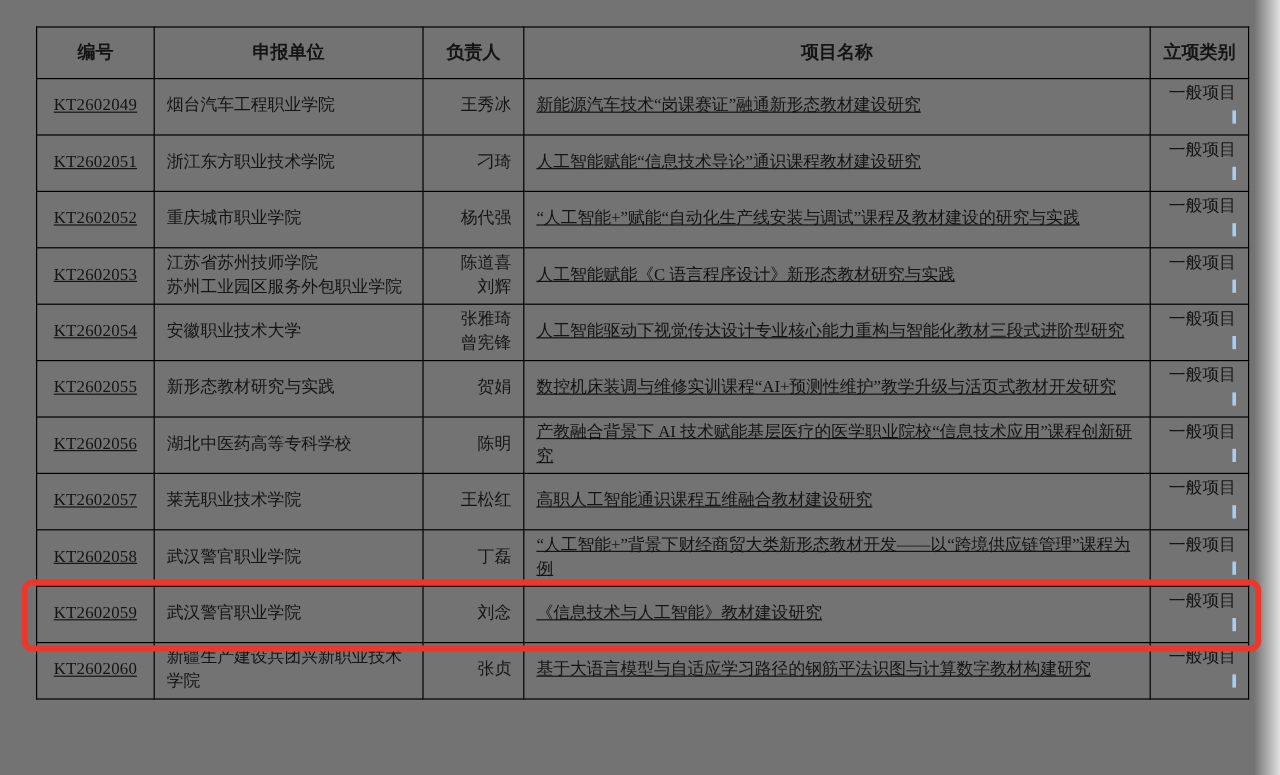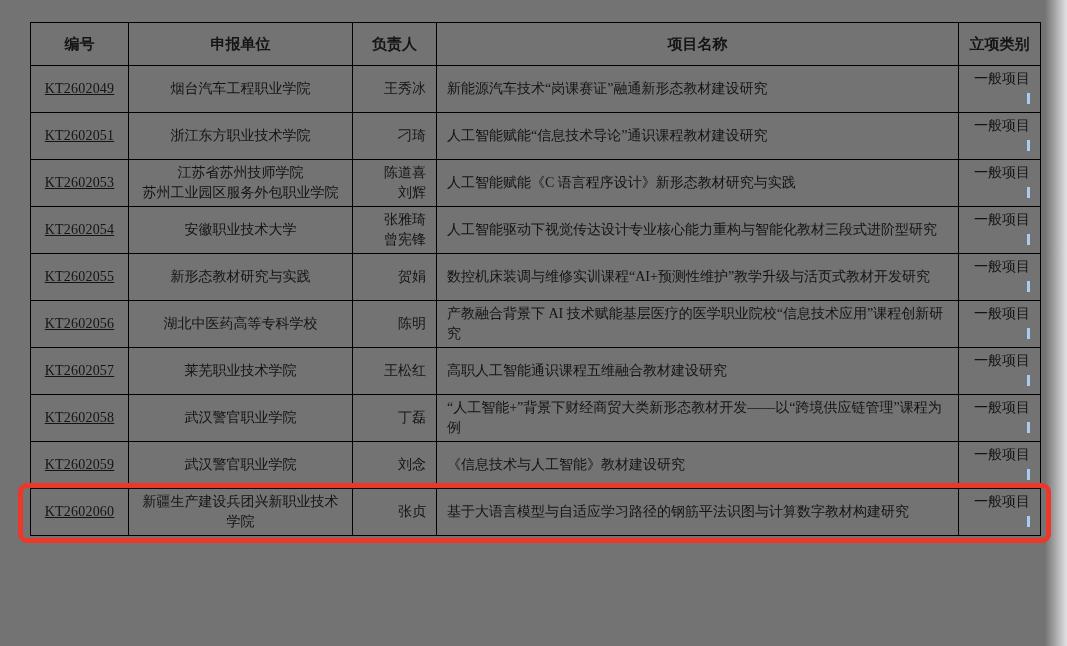--- a/index.html
+++ b/index.html
@@ -45,23 +45,23 @@
   table.grid th {
     height: 38px;
     font-family: "Liberation Sans", "DejaVu Sans", sans-serif;
     font-weight: bold;
     font-size: 15px;
     text-align: center;
     white-space: nowrap;
   }
   table.grid td { height: 42px; }
   td.col-code     { text-align: center; font-size: 14.5px; letter-spacing: 0.2px; text-decoration: underline; }
-  td.col-unit     { text-align: center;  padding-left: 14px; }
+  td.col-unit     { text-align: left;  padding-left: 14px; }
   td.col-leader   { text-align: right; }
-  td.col-project  { text-align: left;  padding-left: 12px; }
+  td.col-project  { text-align: left;  padding-left: 12px; text-decoration: underline; }
   td.col-category { text-align: right; white-space: nowrap; }
   .caret-mark {
     display: inline-block;
     width: 3px;
     height: 11px;
     margin-left: 3px;
     vertical-align: -1px;
     background: #a9cdf1;
   }
   .highlight-box {
@@ -102,20 +102,27 @@
           <td class="col-unit">烟台汽车工程职业学院</td>
           <td class="col-leader">王秀冰</td>
           <td class="col-project">新能源汽车技术“岗课赛证”融通新形态教材建设研究</td>
           <td class="col-category">一般项目<span class="caret-mark"></span></td>
         </tr>
         <tr>
           <td class="col-code">KT2602051</td>
           <td class="col-unit">浙江东方职业技术学院</td>
           <td class="col-leader">刁琦</td>
           <td class="col-project">人工智能赋能“信息技术导论”通识课程教材建设研究</td>
+          <td class="col-category">一般项目<span class="caret-mark"></span></td>
+        </tr>
+        <tr>
+          <td class="col-code">KT2602052</td>
+          <td class="col-unit">重庆城市职业学院</td>
+          <td class="col-leader">杨代强</td>
+          <td class="col-project">“人工智能+”赋能“自动化生产线安装与调试”课程及教材建设的研究与实践</td>
           <td class="col-category">一般项目<span class="caret-mark"></span></td>
         </tr>
         <tr>
           <td class="col-code">KT2602053</td>
           <td class="col-unit">江苏省苏州技师学院
 苏州工业园区服务外包职业学院</td>
           <td class="col-leader">陈道喜
 刘辉</td>
           <td class="col-project">人工智能赋能《C 语言程序设计》新形态教材研究与实践</td>
           <td class="col-category">一般项目<span class="caret-mark"></span></td>

